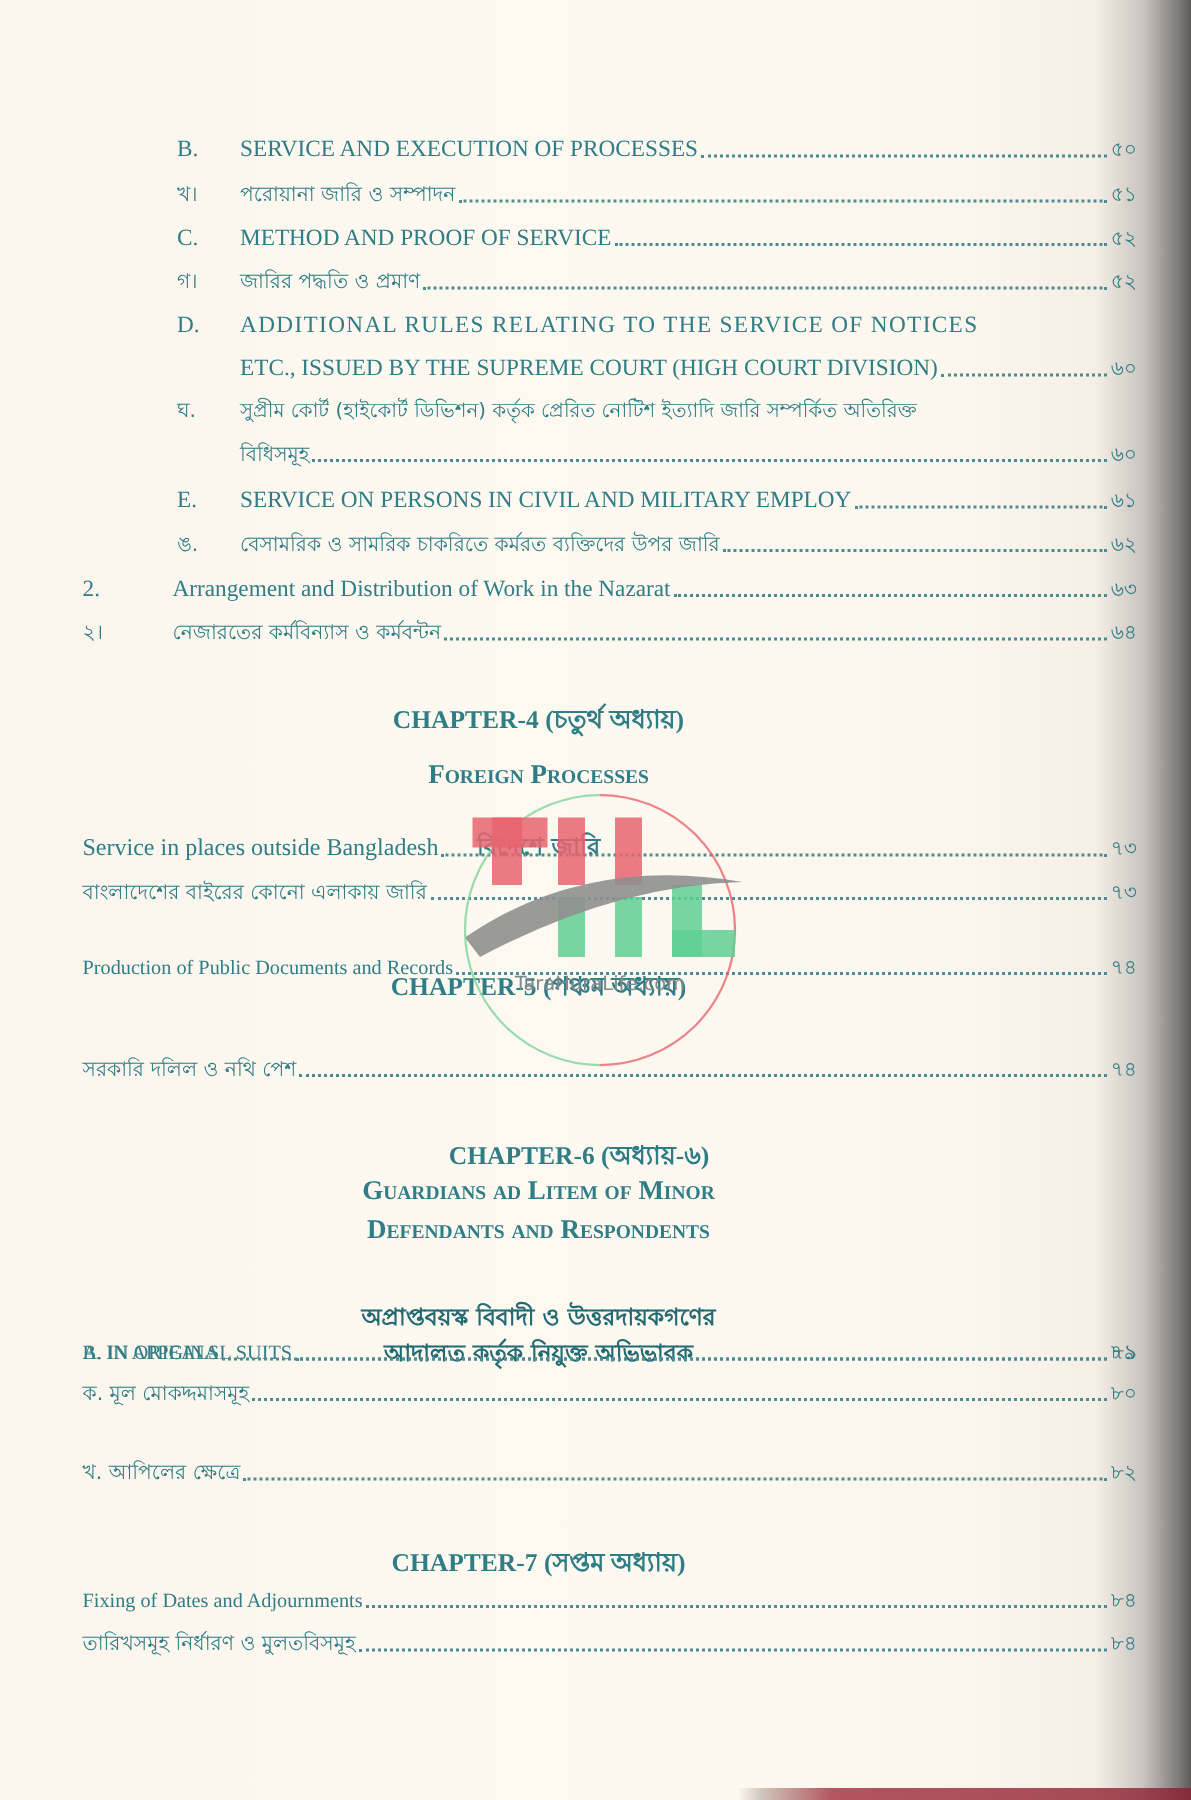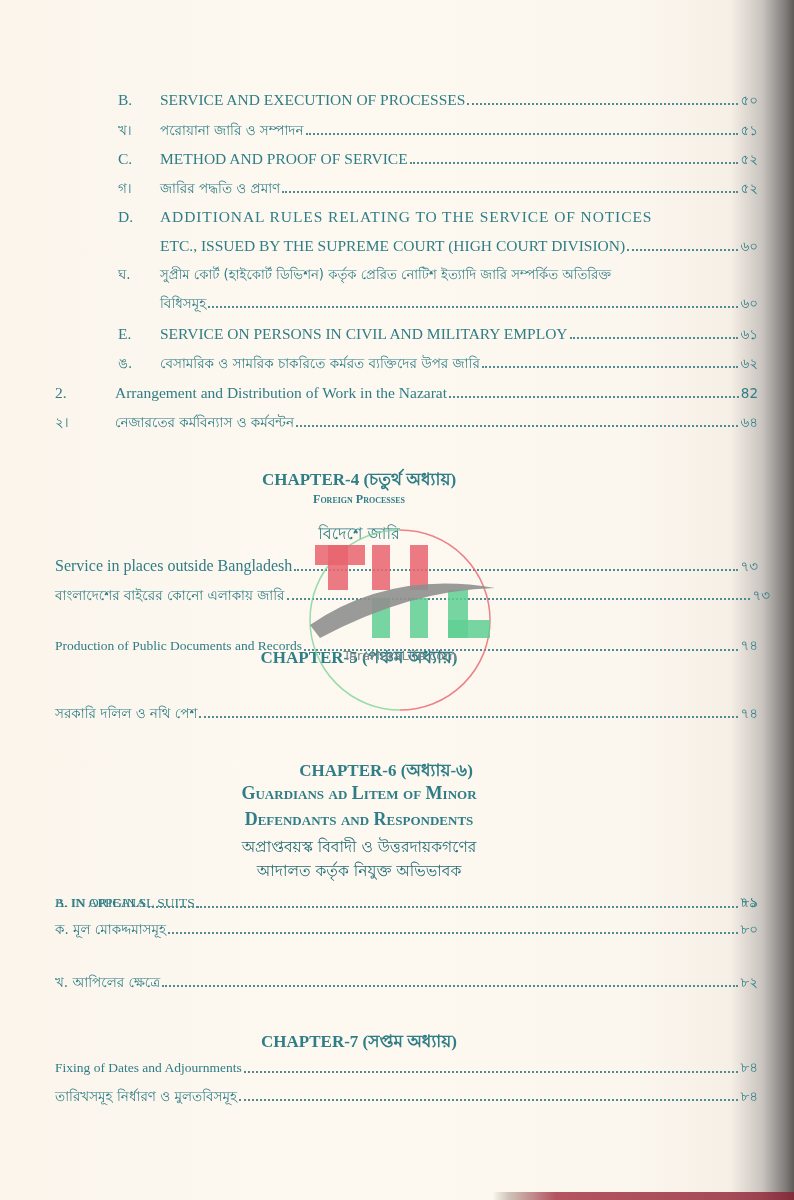--- a/index.html
+++ b/index.html
@@ -27,21 +27,21 @@
     flex: 1; overflow: hidden; margin: 0 2px;
     border-bottom: 2px dotted #4f8b92; height: 0; align-self: flex-end; margin-bottom: 5px;
   }
   .row .page-no { display: inline-block; }
   .bn { font-family: "DejaVu Sans", sans-serif; font-size: 13.5px; }
   .sm { font-size: 13.5px; }
   .head {
     position: absolute; left: 0; width: 718px; text-align: center; white-space: nowrap;
     color: #2f7d86; font-weight: bold;
   }
-  .head.bn-head { font-weight: normal; font-family: "DejaVu Sans", sans-serif; }
+  .head.bn-head { font-weight: bold; font-family: "DejaVu Sans", sans-serif; margin-top: 31px; }
   .sc { font-variant: small-caps; }
   .watermark { position: absolute; left: 300px; top: 520px; width: 200px; height: 200px; pointer-events: none; }
 </style>
 </head>
 <body>
 
 <div class="page">
 
   <div class="row" style="top:90px; left:118px; right:36px;">
     <span class="label" style="width:42px">B.</span>
@@ -97,39 +97,39 @@
   <div class="row bn" style="top:353px; left:118px; right:36px;">
     <span class="label" style="width:42px">ঙ.</span>
     <span class="label">বেসামরিক ও সামরিক চাকরিতে কর্মরত ব্যক্তিদের উপর জারি</span>
     <span class="dots"></span>
     <span class="page-no">৬২</span>
   </div>
   <div class="row" style="top:383px; left:55px; right:36px;">
     <span class="label" style="width:60px">2.</span>
     <span class="label">Arrangement and Distribution of Work in the Nazarat</span>
     <span class="dots"></span>
-    <span class="page-no bn">82</span>
+    <span class="page-no bn">৬৩</span>
   </div>
   <div class="row bn" style="top:412px; left:55px; right:36px;">
     <span class="label" style="width:60px">২।</span>
     <span class="label">নেজারতের কর্মবিন্যাস ও কর্মবন্টন</span>
     <span class="dots"></span>
     <span class="page-no">৬৪</span>
   </div>
 
   <div class="head" style="top:466px; font-size:17px;">CHAPTER-4 (চতুর্থ অধ্যায়)</div>
-  <div class="head sc" style="top:492px; font-size:12px;">Foreign Processes</div>
+  <div class="head sc" style="top:506px; font-size:18px;">Foreign Processes</div>
   <div class="head bn-head" style="top:521px; font-size:16px;">বিদেশে জারি</div>
 
   <div class="row" style="top:556px; left:55px; right:36px; font-size:16px;">
     <span class="label">Service in places outside Bangladesh</span>
     <span class="dots"></span>
     <span class="page-no bn">৭৩</span>
   </div>
-  <div class="row bn" style="top:585px; left:55px; right:24px;">
+  <div class="row bn" style="top:585px; left:55px; right:36px;">
     <span class="label">বাংলাদেশের বাইরের কোনো এলাকায় জারি</span>
     <span class="dots"></span>
     <span class="page-no">৭৩</span>
   </div>
 
   <div class="head" style="top:644px; font-size:17px;">CHAPTER-5 (পঞ্চম অধ্যায়)</div>
   <div class="row sm" style="top:635px; left:55px; right:36px;">
     <span class="label">Production of Public Documents and Records</span>
     <span class="dots"></span>
     <span class="page-no bn">৭৪</span>

